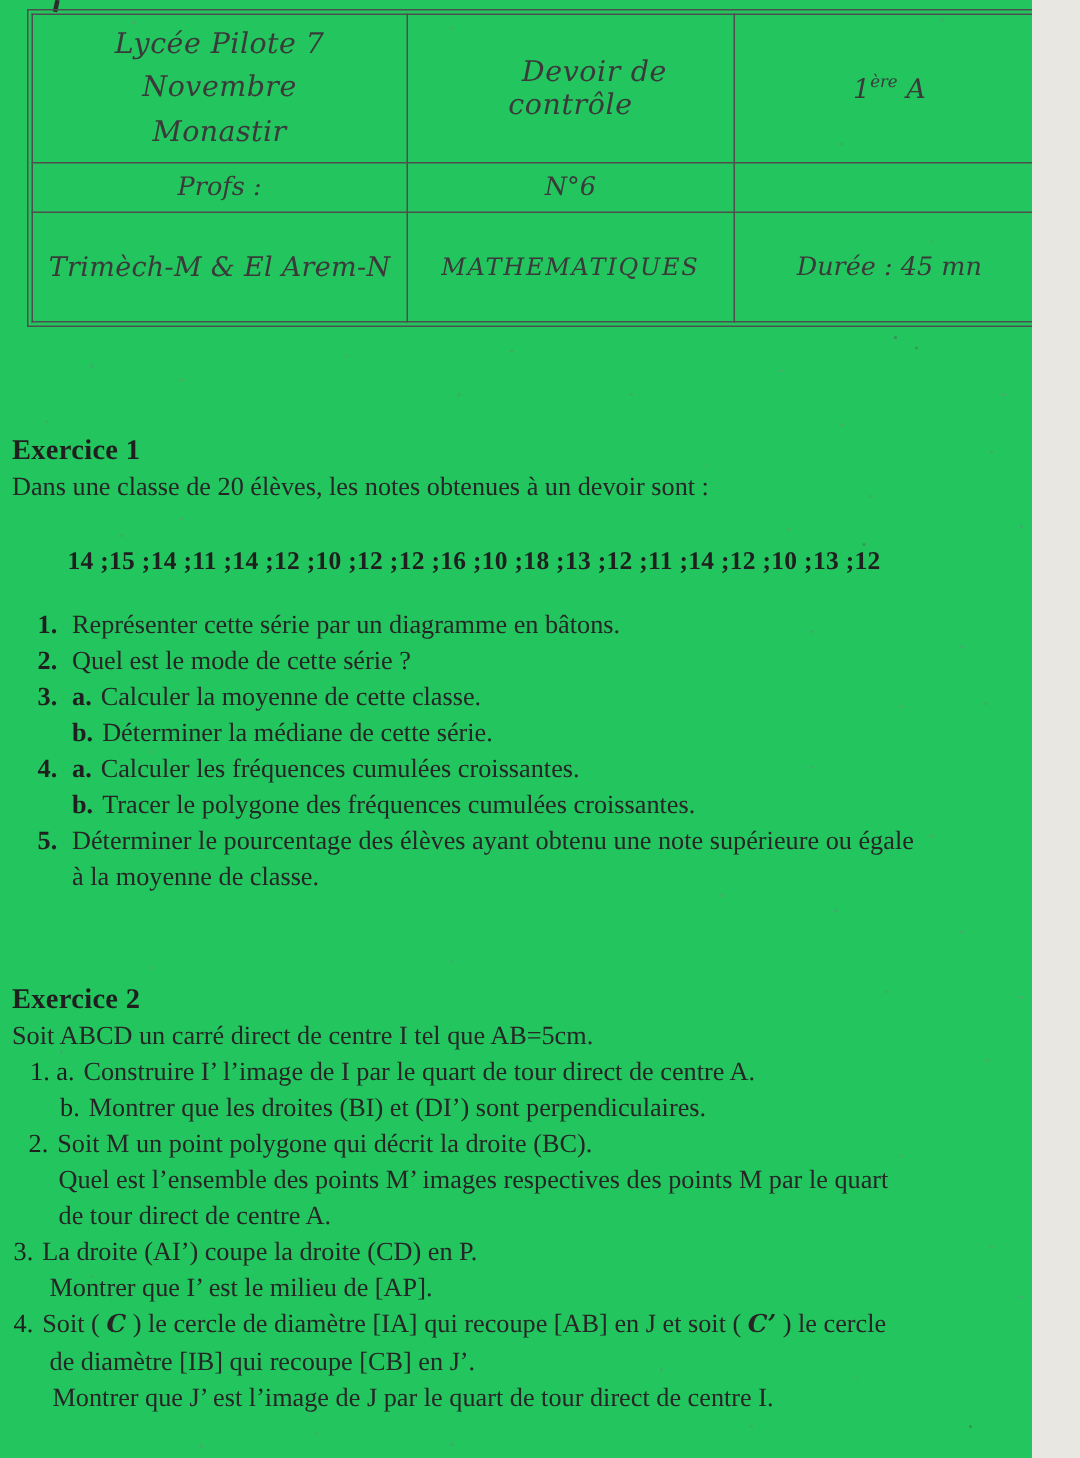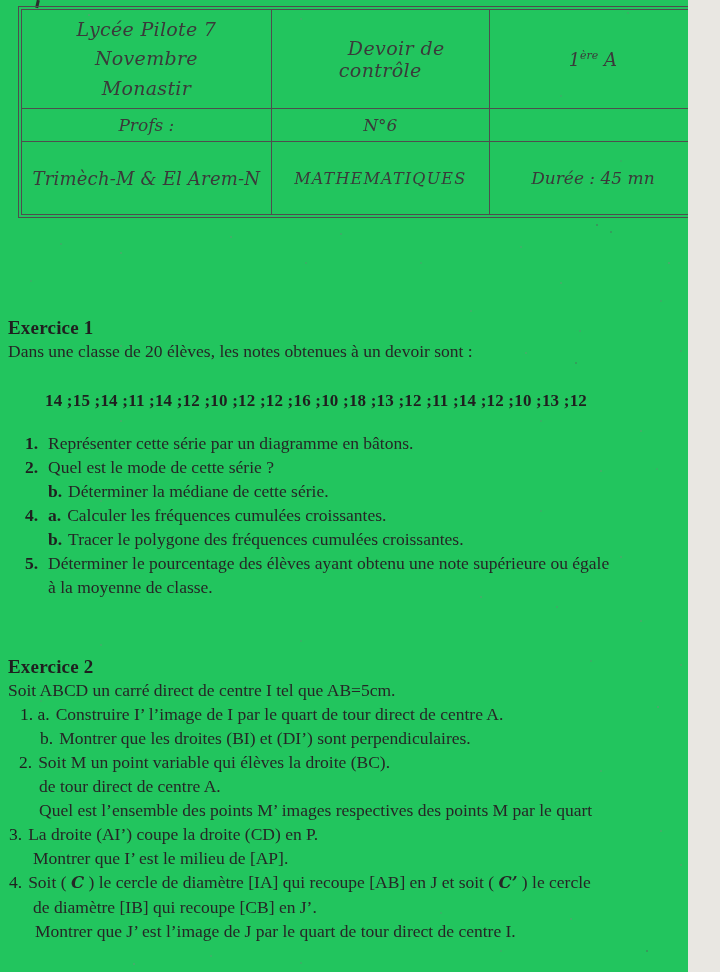--- a/index.html
+++ b/index.html
@@ -91,21 +91,21 @@
   }
   .school { font-size: 19px; line-height: 1.55; letter-spacing: .3px; }
   .examtype { font-size: 19px; letter-spacing: .4px; margin-left: 32px; }
   .classlvl { font-size: 18px; }
   .classlvl sup { font-size: 11px; }
   .small-cell { font-size: 17px; }
   .teachers { font-size: 18px; letter-spacing: .2px; }
   .subject { font-size: 16px; letter-spacing: 1.2px; }
   
   .ex { position: absolute; left: 8px; right: 8px; }
-  .ex1 { top: 290px; margin-top: 27px; }
+  .ex1 { top: 290px; }
   .ex2 { top: 656px; }
   .ex h2 {
     margin: 0; font-size: 19px; font-weight: bold;
     line-height: 22px; color: #1f1f1f; letter-spacing: .2px;
   }
   .ex p { margin: 0; }
   .intro { font-size: 17.5px; line-height: 24px; }
   .notes {
     margin-top: 26px !important;
     padding-left: 37px;
@@ -191,37 +191,38 @@
       </table>
   </div>
 
   <section class="ex ex1">
     <h2>Exercice 1</h2>
     <p class="intro">Dans une classe de 20 élèves, les notes obtenues à un devoir sont :</p>
     <p class="notes">14 ;15 ;14 ;11 ;14 ;12 ;10 ;12 ;12 ;16 ;10 ;18 ;13 ;12 ;11 ;14 ;12 ;10 ;13 ;12</p>
     <div class="list">
       <div class="l"><span class="m">1.</span><span class="lbl"></span><span class="t">Représenter cette série par un diagramme en bâtons.</span></div>
       <div class="l"><span class="m">2.</span><span class="lbl"></span><span class="t">Quel est le mode de cette série ?</span></div>
+      <div class="l"><span class="m">3.</span><span class="lbl">a.</span><span class="t">Calculer la moyenne de cette classe.</span></div>
       <div class="l"><span class="m"></span><span class="lbl">b.</span><span class="t">Déterminer la médiane de cette série.</span></div>
       <div class="l"><span class="m">4.</span><span class="lbl">a.</span><span class="t">Calculer les fréquences cumulées croissantes.</span></div>
       <div class="l"><span class="m"></span><span class="lbl">b.</span><span class="t">Tracer le polygone des fréquences cumulées croissantes.</span></div>
       <div class="l"><span class="m">5.</span><span class="lbl"></span><span class="t">Déterminer le pourcentage des élèves ayant obtenu une note supérieure ou égale</span></div>
       <div class="l"><span class="m"></span><span class="lbl"></span><span class="t">à la moyenne de classe.</span></div>
     </div>
   </section>
 
   <section class="ex ex2">
     <h2>Exercice 2</h2>
     <p class="intro">Soit ABCD un carré direct de centre I tel que AB=5cm.</p>
     <div class="list2">
       <div class="l i12"><span class="pfx">1. a.</span><span>Construire I’ l’image de I par le quart de tour direct de centre A.</span></div>
       <div class="l i32"><span class="pfx">b.</span><span>Montrer que les droites (BI) et (DI’) sont perpendiculaires.</span></div>
-      <div class="l i11"><span class="pfx">2.</span><span>Soit M un point variable qui élèves la droite (BC).</span></div>
+      <div class="l i11"><span class="pfx">2.</span><span>Soit M un point polygone qui décrit la droite (BC).</span></div>
+      <div class="l i31"><span class="pfx"></span><span>Quel est l’ensemble des points M’ images respectives des points M par le quart</span></div>
       <div class="l i31"><span class="pfx"></span><span>de tour direct de centre A.</span></div>
-      <div class="l i31"><span class="pfx"></span><span>Quel est l’ensemble des points M’ images respectives des points M par le quart</span></div>
       <div class="l i01"><span class="pfx">3.</span><span>La droite (AI’) coupe la droite (CD) en P.</span></div>
       <div class="l i25"><span class="pfx"></span><span>Montrer que I’ est le milieu de [AP].</span></div>
       <div class="l i01"><span class="pfx">4.</span><span>Soit ( </span><span class="scriptC">C</span><span> ) le cercle de diamètre [IA] qui recoupe [AB] en J et soit ( </span><span class="scriptC">C’</span><span> ) le cercle</span></div>
       <div class="l i25"><span class="pfx"></span><span>de  diamètre [IB] qui recoupe [CB] en J’.</span></div>
       <div class="l i27"><span class="pfx"></span><span>Montrer que J’ est l’image de J par le quart de tour direct de centre I.</span></div>
     </div>
   </section>
 
 </div>
 

